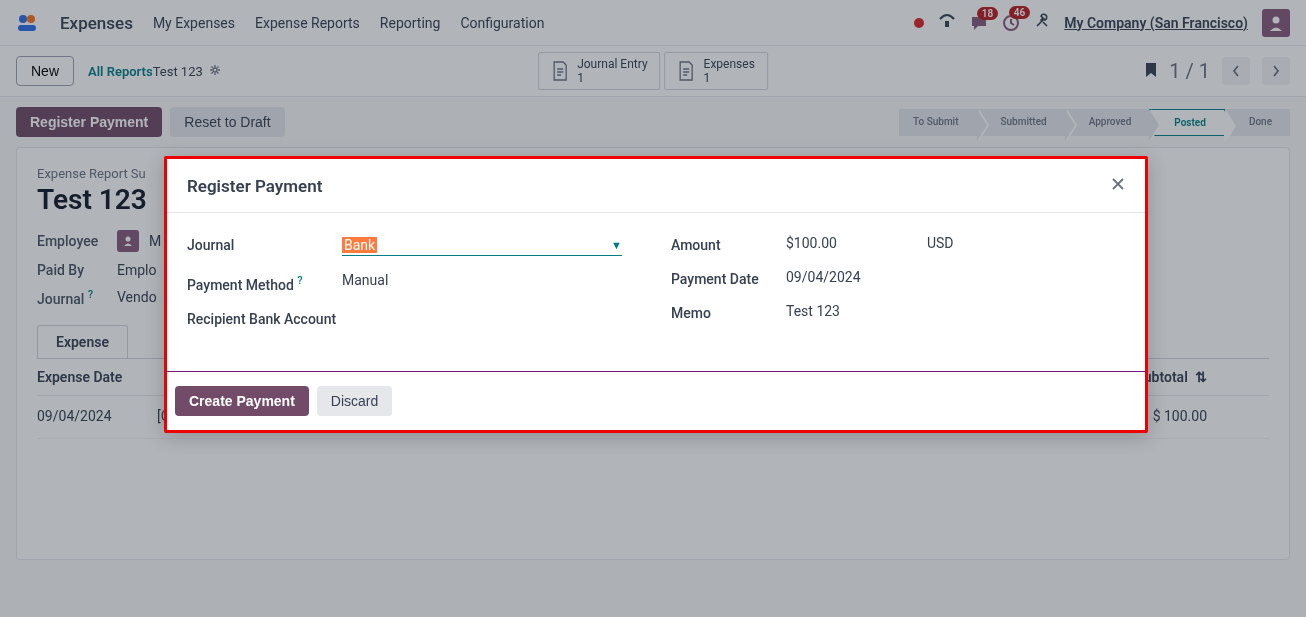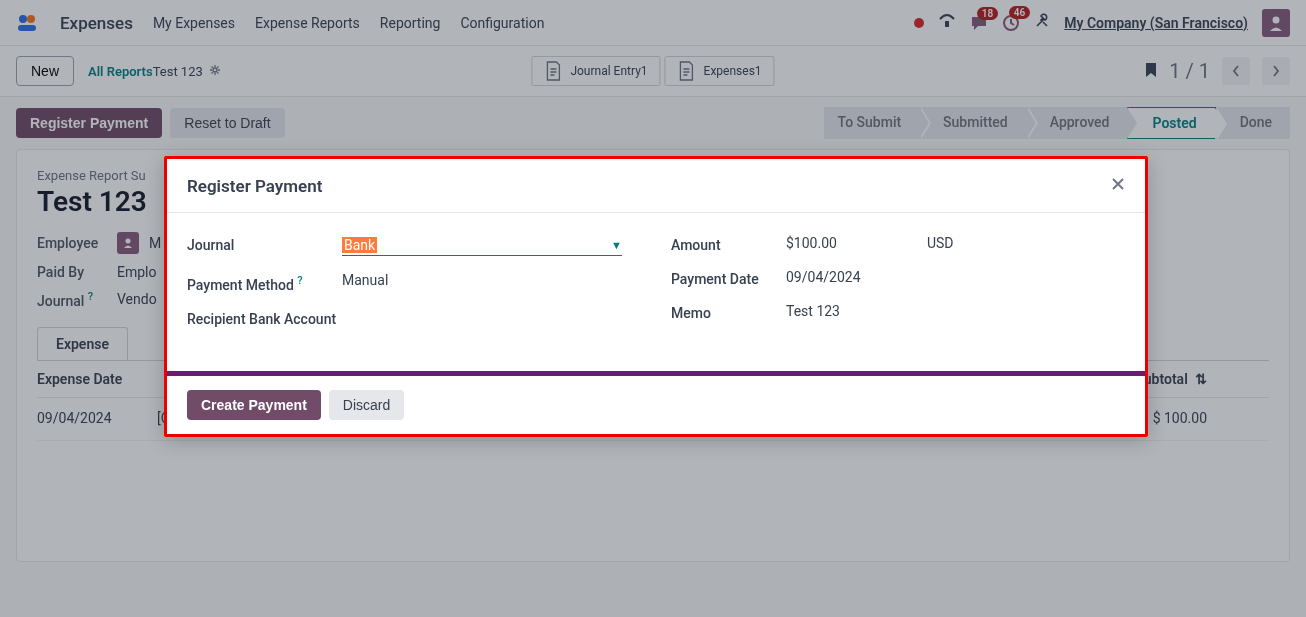--- a/index.html
+++ b/index.html
@@ -15,29 +15,29 @@
 .badge { position: absolute; top: -8px; right: -10px; background: #b91c1c; color: #fff; font-size: 10px; padding: 1px 5px; border-radius: 10px; font-weight: 600; }
 .company-name { font-size: 14px; font-weight: 600; color: #374151; text-decoration: underline; }
 .avatar-box { width: 28px; height: 28px; background: #875A7B; border-radius: 3px; display: flex; align-items: center; justify-content: center; color: #fff; }
 .subheader { display: flex; align-items: center; padding: 10px 16px; background: #fff; border-bottom: 1px solid #e5e7eb; }
 .btn-new { border: 1px solid #9ca3af; background: #fff; padding: 6px 14px; border-radius: 4px; font-size: 14px; font-weight: 500; cursor: pointer; }
 .breadcrumb { margin-left: 14px; display: flex; flex-direction: row; gap: 0; }
 .breadcrumb-top { color: #017e84; font-size: 13px; font-weight: 600; }
 .breadcrumb-bottom { display: flex; align-items: center; gap: 6px; font-size: 13px; color: #374151; }
 .stat-buttons { position: absolute; left: 50%; transform: translateX(-50%); display: flex; gap: 4px; }
 .stat-btn { border: 1px solid #d1d5db; background: #fff; padding: 4px 12px; display: flex; align-items: center; gap: 8px; border-radius: 2px; cursor: pointer; }
-.stat-btn .sb-txt { display: flex; flex-direction: row; font-size: 12px; line-height: 1.2; }
+.stat-btn .sb-txt { display: flex; flex-direction: column; font-size: 12px; line-height: 1.2; }
 .pager-area { margin-left: auto; display: flex; align-items: center; gap: 12px; }
 .pager-num { font-size: 20px; color: #6b7280; }
 .pager-btn { width: 28px; height: 28px; border: none; background: #f3f4f6; border-radius: 3px; cursor: pointer; display: flex; align-items: center; justify-content: center; color: #6b7280; }
 .actionbar { display: flex; align-items: center; padding: 10px 16px; gap: 8px; background: #f9fafb; }
 .btn-primary { background: #714B67; color: #fff; border: none; padding: 7px 14px; border-radius: 4px; font-weight: 600; font-size: 14px; cursor: pointer; }
 .btn-secondary { background: #e5e7eb; color: #374151; border: none; padding: 7px 14px; border-radius: 4px; font-weight: 500; font-size: 14px; cursor: pointer; }
 .status-pipeline { margin-left: auto; display: flex; }
-.status-step { position: relative; padding: 7px 18px 7px 24px; background: #e5e7eb; color: #6b7280; font-size: 14px; font-weight: 500; }
+.status-step { position: relative; padding: 7px 18px 7px 24px; background: #e5e7eb; color: #6b7280; font-size: 10px; font-weight: 500; }
 .status-step::after { content: ''; position: absolute; right: -10px; top: 0; width: 0; height: 0; border-top: 16px solid transparent; border-bottom: 16px solid transparent; border-left: 10px solid #e5e7eb; z-index: 1; }
 .status-step::before { content: ''; position: absolute; right: -12px; top: 0; width: 0; height: 0; border-top: 16px solid transparent; border-bottom: 16px solid transparent; border-left: 10px solid #fff; z-index: 1; }
 .status-step.first { padding-left: 14px; }
 .status-step.active { background: #fff; color: #017e84; border: 1px solid #017e84; font-weight: 600; }
 .status-step.active::after { border-left-color: #fff; }
 .status-step.last::after, .status-step.last::before { display: none; }
 .main-card { margin: 0 16px; background: #fff; border: 1px solid #e5e7eb; border-radius: 4px; padding: 18px 20px 0; }
 .card-subtitle { font-size: 13px; color: #6b7280; }
 .card-title { font-size: 28px; font-weight: 600; color: #111827; margin: 2px 0 14px; }
 .field-row { display: flex; align-items: center; gap: 10px; margin-bottom: 10px; font-size: 14px; }
@@ -62,21 +62,21 @@
 .modal-close { cursor: pointer; color: #6b7280; font-size: 18px; background: none; border: none; }
 .modal-body { padding: 22px 20px 28px; display: flex; gap: 30px; }
 .modal-col { flex: 1; }
 .mfield { display: flex; align-items: flex-start; margin-bottom: 16px; }
 .mfield-label { width: 155px; font-weight: 500; color: #374151; font-size: 14px; padding-top: 2px; }
 .mfield-val { flex: 1; font-size: 14px; color: #374151; }
 .journal-input { border: none; border-bottom: 1px solid #017e84; width: 280px; padding: 2px 0; font-size: 14px; display: flex; align-items: center; justify-content: space-between; }
 .journal-highlight { background: #ff7a3d; color: #fff; padding: 0 2px; }
 .caret-down { color: #017e84; font-size: 11px; }
 .amount-row { display: flex; gap: 90px; }
-.modal-footer { padding: 14px 20px; border-top: 5px solid #701a75; display: flex; gap: 8px; }
+.modal-footer { padding: 14px 8px; border-top: 1px solid #701a75; display: flex; gap: 8px; }
 </style>
 </head>
 <body>
 
 <div class="topnav">
   <span class="app-icon">
     <svg width="24" height="20" viewBox="0 0 24 20">
         <circle cx="7" cy="6" r="4" fill="#2b6de8"></circle>
         <circle cx="15" cy="6" r="4" fill="#f97316"></circle>
         <rect x="2" y="12" width="18" height="6" rx="3" fill="#2b6de8"></rect>

